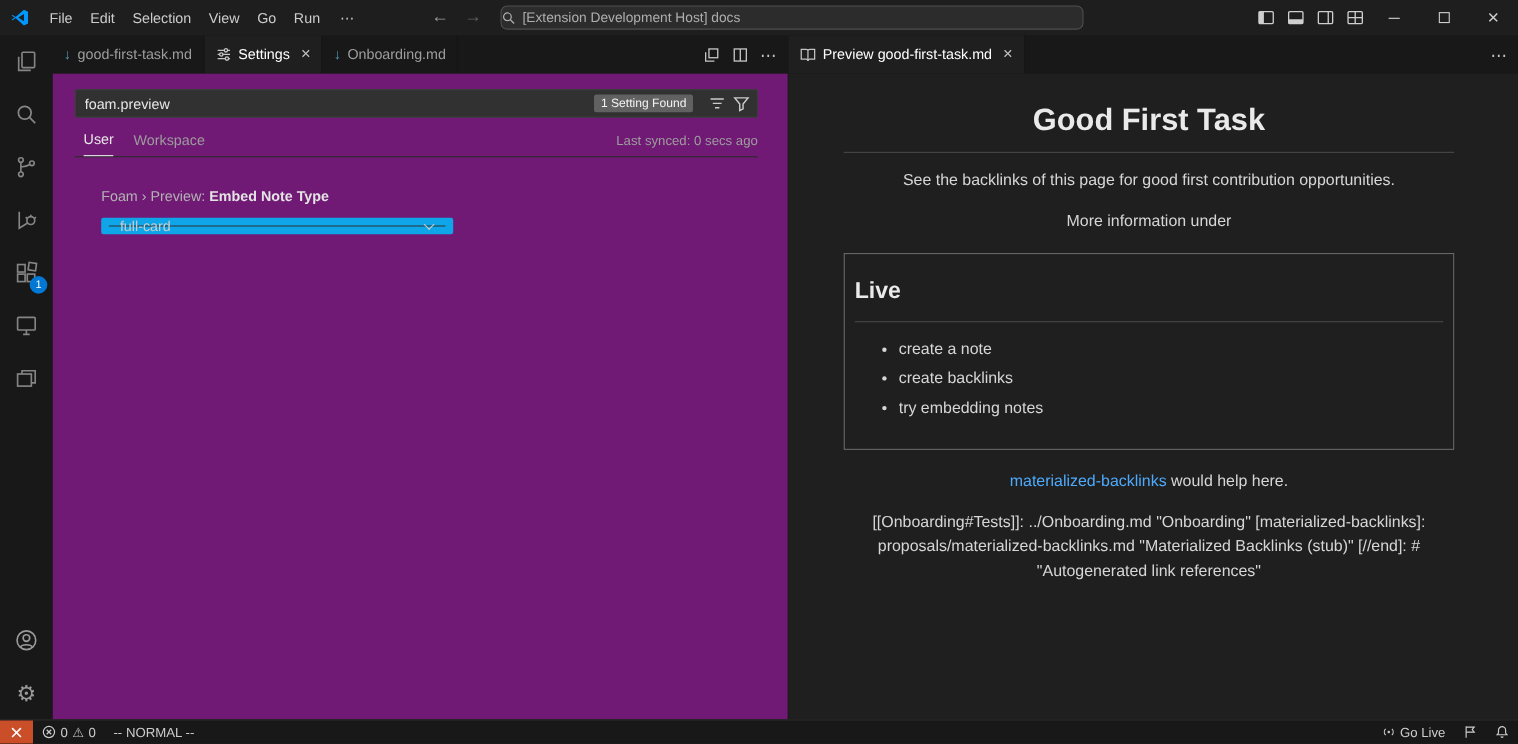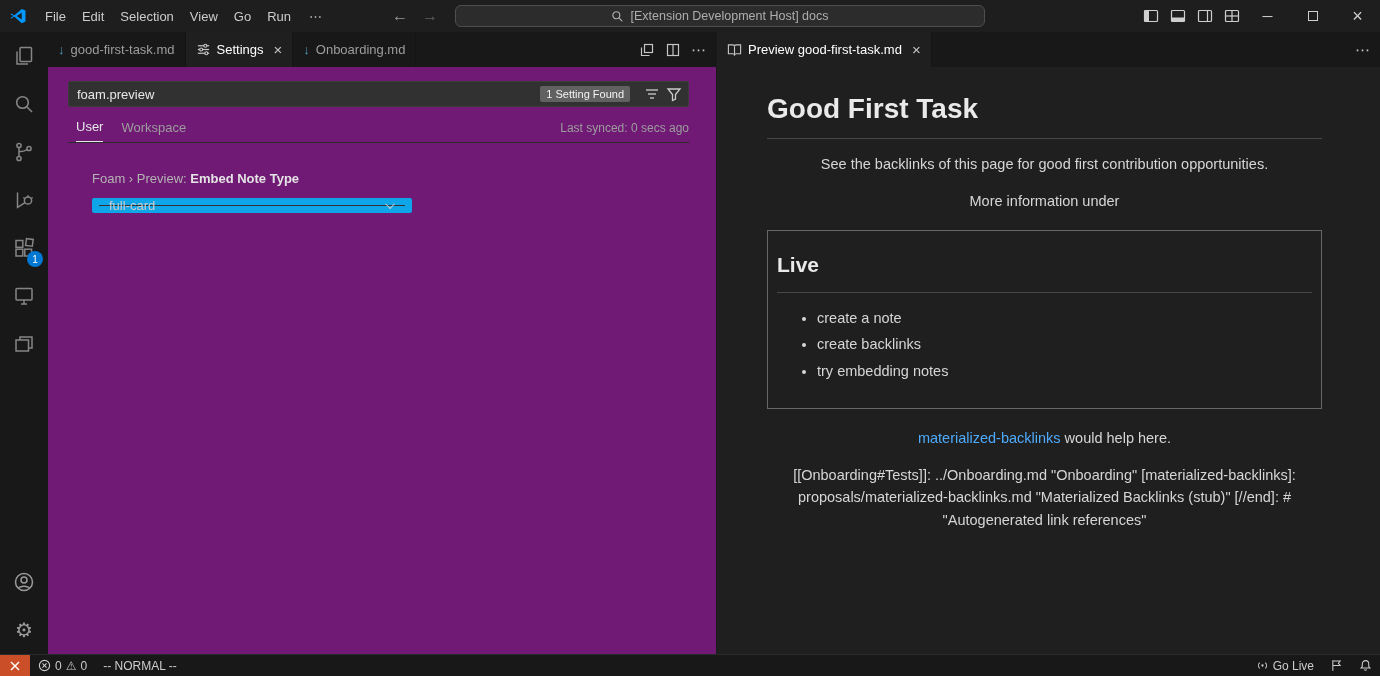--- a/index.html
+++ b/index.html
@@ -11,21 +11,21 @@
   .titlebar { height:32px; background:#1e1e1e; display:flex; align-items:center;
     position:relative; flex:none; font-size:13px; color:#cccccc; }
   .logo { width:18px; height:18px; margin:0 10px 0 9px; display:flex; }
   .menu { padding:0 8px; cursor:default; }
   .menu-more { padding:0 10px; color:#cccccc; }
   .nav-arrows { position:absolute; left:392px; display:flex; gap:14px; font-size:16px; }
   .nav-back { color:#9b9b9b; }
   .nav-fwd { color:#5f5f5f; }
   .command-center { position:absolute; left:455px; top:5px; width:530px; height:22px;
     background:#2c2c2c; border:1px solid #4e4e4e; border-radius:6px;
-    display:flex; align-items:center; justify-content:center; gap:6px;
+    display:flex; align-items:center; justify-content:flex-start; gap:6px;
     color:#aeaeae; font-size:12.5px; }
   .tb-right { margin-left:auto; display:flex; align-items:center; height:32px; }
   .layout-btn { width:27px; height:32px; display:flex; align-items:center; justify-content:center; }
   .win-btn { width:45px; height:32px; display:flex; align-items:center; justify-content:center;
     font-size:14px; color:#cfcfcf; }
   .max-box { width:10px; height:10px; border:1.2px solid #cfcfcf; }
   .win-close { font-size:18px; }
 
   
   .main { flex:1; display:flex; min-height:0; }
@@ -72,21 +72,21 @@
   .dropdown { margin-top:12px; width:320px; height:15px; background:#313131;
     border:7px solid #0ea5e9; border-radius:2px; display:flex; align-items:center;
     padding:0 10px; font-size:13px; color:#cccccc; }
   .chevron { margin-left:auto; width:7px; height:7px; border-left:1.4px solid #cccccc;
     border-bottom:1.4px solid #cccccc; transform:rotate(-45deg) translateY(-2px); }
 
   
   .preview-pane { background:#1f1f1f; flex:1; overflow:hidden; }
   .preview-content { padding:20px 58px 0 50px; font-size:14.5px; line-height:1.55; color:#d6d6d6; }
   .preview-content h1 { font-size:28px; font-weight:600; color:#eaeaea;
-    padding-bottom:8px; border-bottom:1px solid #474747; margin-bottom:14px; }
+    padding-bottom:8px; border-bottom:1px solid #474747; margin-bottom:14px;text-align:center; }
   .preview-content p { margin:14px 0;text-align:center; }
   .embed-card { border:1px solid #676767; margin:18px 0; padding:18px 9px 22px; }
   .embed-card h2 { font-size:21px; font-weight:600; color:#eaeaea;
     padding-bottom:10px; border-bottom:1px solid #474747; }
   .embed-card ul { margin:14px 0 0; padding-left:40px; }
   .embed-card li { margin:4px 0; }
   .md-link { color:#4daafc; }
 
   
   .statusbar { height:22px; background:#181818; border-top:1px solid #2b2b2b;

